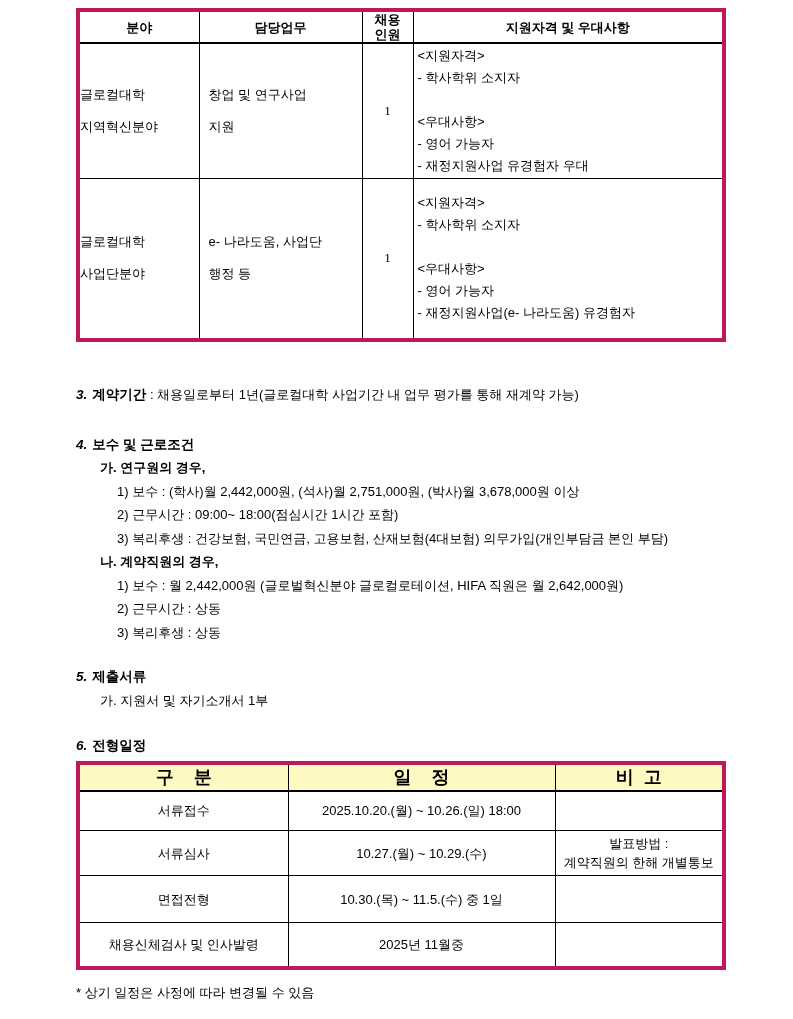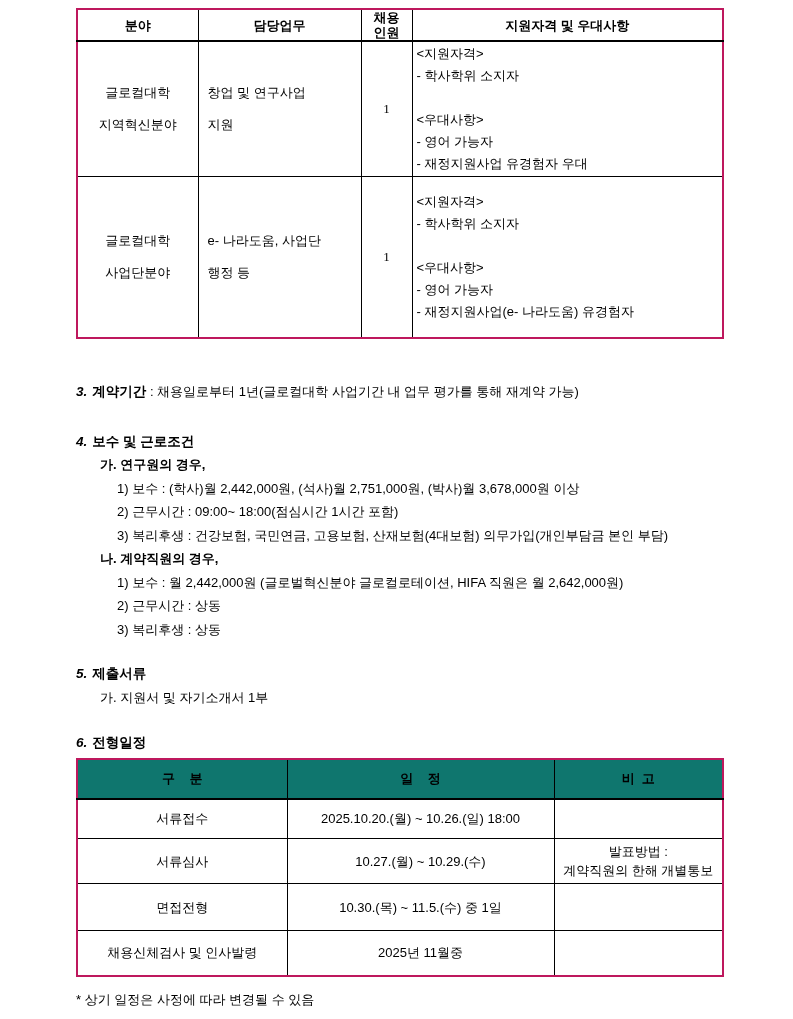--- a/index.html
+++ b/index.html
@@ -12,35 +12,35 @@
     color: #000000;
     font-family: "Liberation Sans", "DejaVu Sans", sans-serif;
     font-size: 13px;
     overflow: hidden;
   }
   .content { padding: 8px 0 0 76px; width: 722px; }
 
   
   table { border-collapse: collapse; table-layout: fixed; width: 646px; }
   td, th { border: 1px solid #000; vertical-align: middle; overflow: hidden; }
-  table.t1, table.t2 { border: 2px solid #be185d; }
+  table.t1, table.t2 { border: 4px solid #be185d; }
   table.t1 thead th { border-bottom: 2px solid #000; }
   table.t2 thead th { border-bottom: 2px solid #000; }
 
   .t1 th { font-weight: bold; text-align: center; height: 32px; line-height: 15px; white-space: pre-line; font-size: 13px; }
   .t1 td { font-size: 13px; }
-  .cell-center { text-align: center; white-space: pre-line; line-height: 32px; margin-left: 12px; }
+  .cell-center { white-space: pre-line; line-height: 32px; margin-left: 12px; }
   .cell-left   { text-align: left; white-space: pre-line; line-height: 32px; padding-left: 9px; padding-right: 4px; }
   .cell-qual   { text-align: left; white-space: pre-line; line-height: 22px; padding-left: 4px; padding-right: 4px; }
   .cell-count  { text-align: center; font-family: "Liberation Serif", "DejaVu Serif", serif; font-size: 14px; }
   .t1 .row1 td { height: 135px; }
   .t1 .row2 td { height: 162px; }
 
   .t2 { margin-top: 3px; }
-  .t2 th { background: #0f766e; font-weight: bold; text-align: center; height: 40px; white-space: pre; font-size: 13px; }
+  .t2 th { background: #fef9c3; font-weight: bold; text-align: center; height: 28px; white-space: pre; font-size: 18px; }
   .t2 td { text-align: center; white-space: pre-line; line-height: 19px; font-size: 13px; }
   .t2 .r1 td { height: 40px; }
   .t2 .r2 td { height: 45px; }
   .t2 .r3 td { height: 47px; }
   .t2 .r4 td { height: 45px; }
 
   
   .sec { line-height: 23.5px; }
   .sec p { margin: 0; }
   .sec-heading { font-weight: bold; font-size: 13.5px; }

